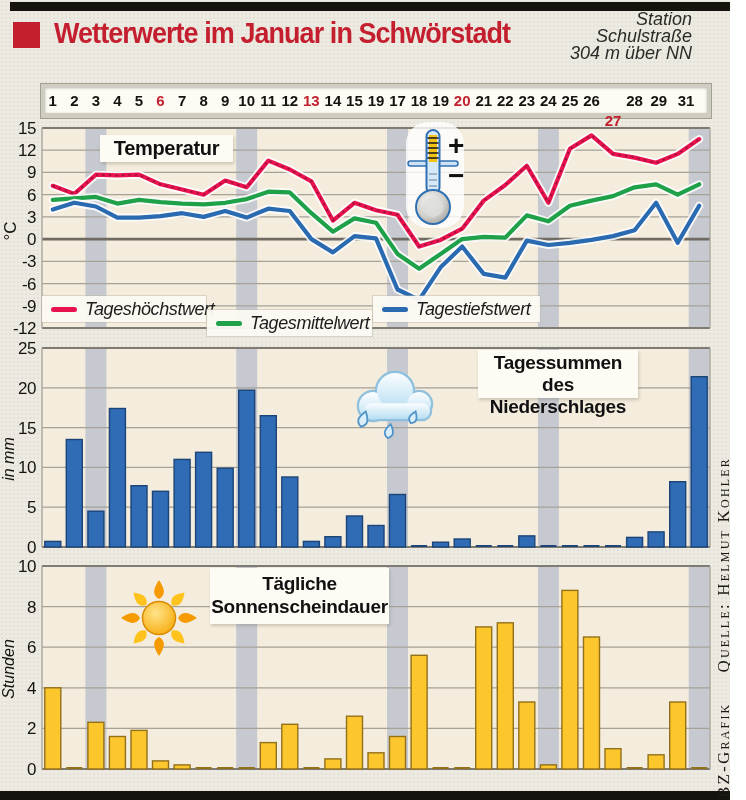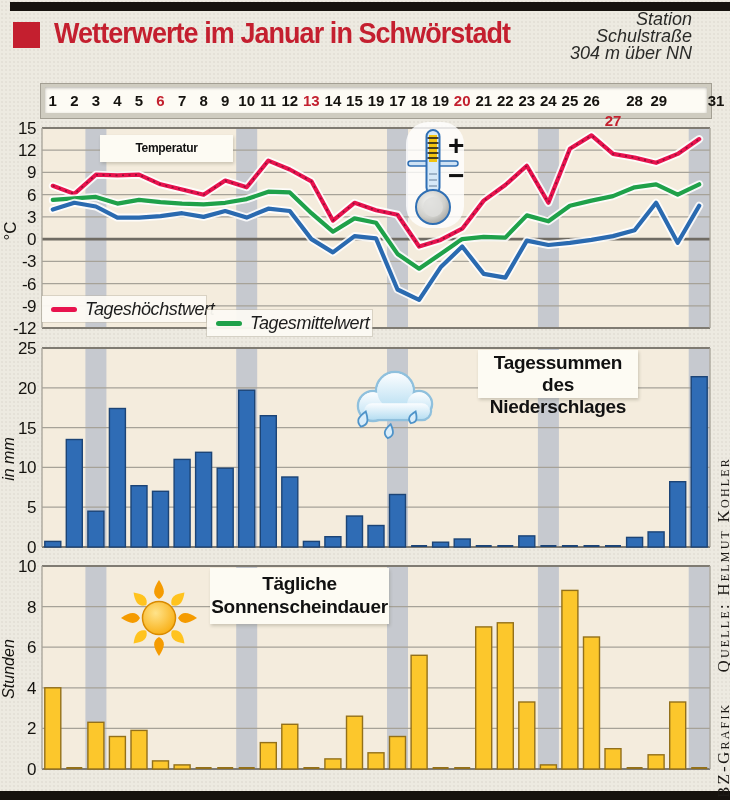--- a/index.html
+++ b/index.html
@@ -25,21 +25,21 @@
   .plotbg{fill:#f4ecdd;}
   .band{fill:var(--weekend_band);}
   .grid{stroke:#a6a298;stroke-width:1.3;}
   .grid-zero{stroke:#6f6b63;stroke-width:2.6;}
   .grid-edge{stroke:#7f7b72;stroke-width:2.2;}
   .casing{fill:none;stroke:#ffffff;stroke-width:8;opacity:.85;stroke-linejoin:round;stroke-linecap:round;}
   .tick{font-family:"Liberation Sans",sans-serif;font-size:17px;fill:#15130f;text-anchor:end;letter-spacing:-.5px;}
   
   .titlebox{background:#fdfbf3;box-shadow:1px 2px 3px rgba(110,105,90,.3);text-align:center;
     font-weight:bold;color:#111;letter-spacing:-.3px;}
-  #t-temp{left:100px;top:135px;width:133px;height:27px;font-size:12px;line-height:27px;text-align:center;}
+  #t-temp{left:100px;top:135px;width:133px;height:27px;font-size:20px;line-height:27px;text-align:center;}
   #t-precip{left:478px;top:350px;width:160px;height:46px;font-size:19px;line-height:22px;padding-top:2px;}
   #t-sun{left:210px;top:568px;width:179px;height:52px;font-size:19px;line-height:23px;padding-top:4px;}
   
   .ylab{transform:rotate(-90deg);transform-origin:center;font-size:17px;text-align:center;height:18px;}
   #yl-temp{left:-13px;top:222px;width:46px;}
   #yl-precip{left:-16px;top:450px;width:50px;font-style:italic;font-size:16px;}
   #yl-sun{left:-21px;top:660px;width:60px;font-style:italic;font-size:16px;}
   
   #temperature-legend{left:0;top:296px;width:746px;height:26px;}
   .legend-item{position:absolute;top:0;height:26px;background:rgba(252,250,243,.95);
@@ -93,21 +93,21 @@
       <span class="day" style="left: 472.742px;">21</span>
       <span class="day" style="left: 494.29px;">22</span>
       <span class="day" style="left: 515.839px;">23</span>
       <span class="day" style="left: 537.387px;">24</span>
       <span class="day" style="left: 558.935px;">25</span>
       <span class="day" style="left: 580.484px;">26</span>
       <span class="day sun" style="left: 602.032px; margin-top: 20px;">27</span>
       <span class="day" style="left: 623.581px;">28</span>
       <span class="day" style="left: 645.129px; text-align: right;">29</span>
       <span class="day" style="left: 666.677px; margin-top: 36px;">30</span>
-      <span class="day" style="left: 705px; text-align: center;">31</span>
+      <span class="day" style="left: 675px; text-align: center;">31</span>
     </div>
 
   <svg class="abs" id="plot-layer" width="746" height="800" viewBox="0 0 746 800">
       <rect x="42" y="128" width="668" height="200" class="plotbg"></rect>
       <rect x="85.4" y="128" width="21" height="200" class="band"></rect>
       <rect x="236.2" y="128" width="21" height="200" class="band"></rect>
       <rect x="387.0" y="128" width="21" height="200" class="band"></rect>
       <rect x="537.9" y="128" width="21" height="200" class="band"></rect>
       <rect x="688.7" y="128" width="21" height="200" class="band"></rect>
       <line x1="42" y1="328.0" x2="710" y2="328.0" class="grid-edge"></line>
@@ -259,20 +259,24 @@
 
   <div class="abs" id="temperature-legend">
       <div class="legend-item" style="left: 42px; width: 164px;">
         <span class="swatch" style="background:#e8134e"></span>
         <span class="lglabel">Tageshöchstwert</span>
       </div>
       <div class="legend-item" style="left: 207px; width: 165px; margin-top: 14px;">
         <span class="swatch" style="background:#1fa14a"></span>
         <span class="lglabel">Tagesmittelwert</span>
       </div>
+      <div class="legend-item" style="left: 373px; width: 167px;">
+        <span class="swatch" style="background:#2a6ab0"></span>
+        <span class="lglabel">Tagestiefstwert</span>
+      </div>
     </div>
 
   <svg class="abs" style="left:398px;top:122px" width="80" height="110" viewBox="0 0 80 110">
     <defs>
       <radialGradient id="bulbg" cx="40%" cy="35%" r="75%">
         <stop offset="0%" stop-color="#f5f5f3"></stop>
           <stop offset="60%" stop-color="#cfcfcb"></stop>
           <stop offset="100%" stop-color="#9a9a96"></stop>
       </radialGradient>
     </defs>

